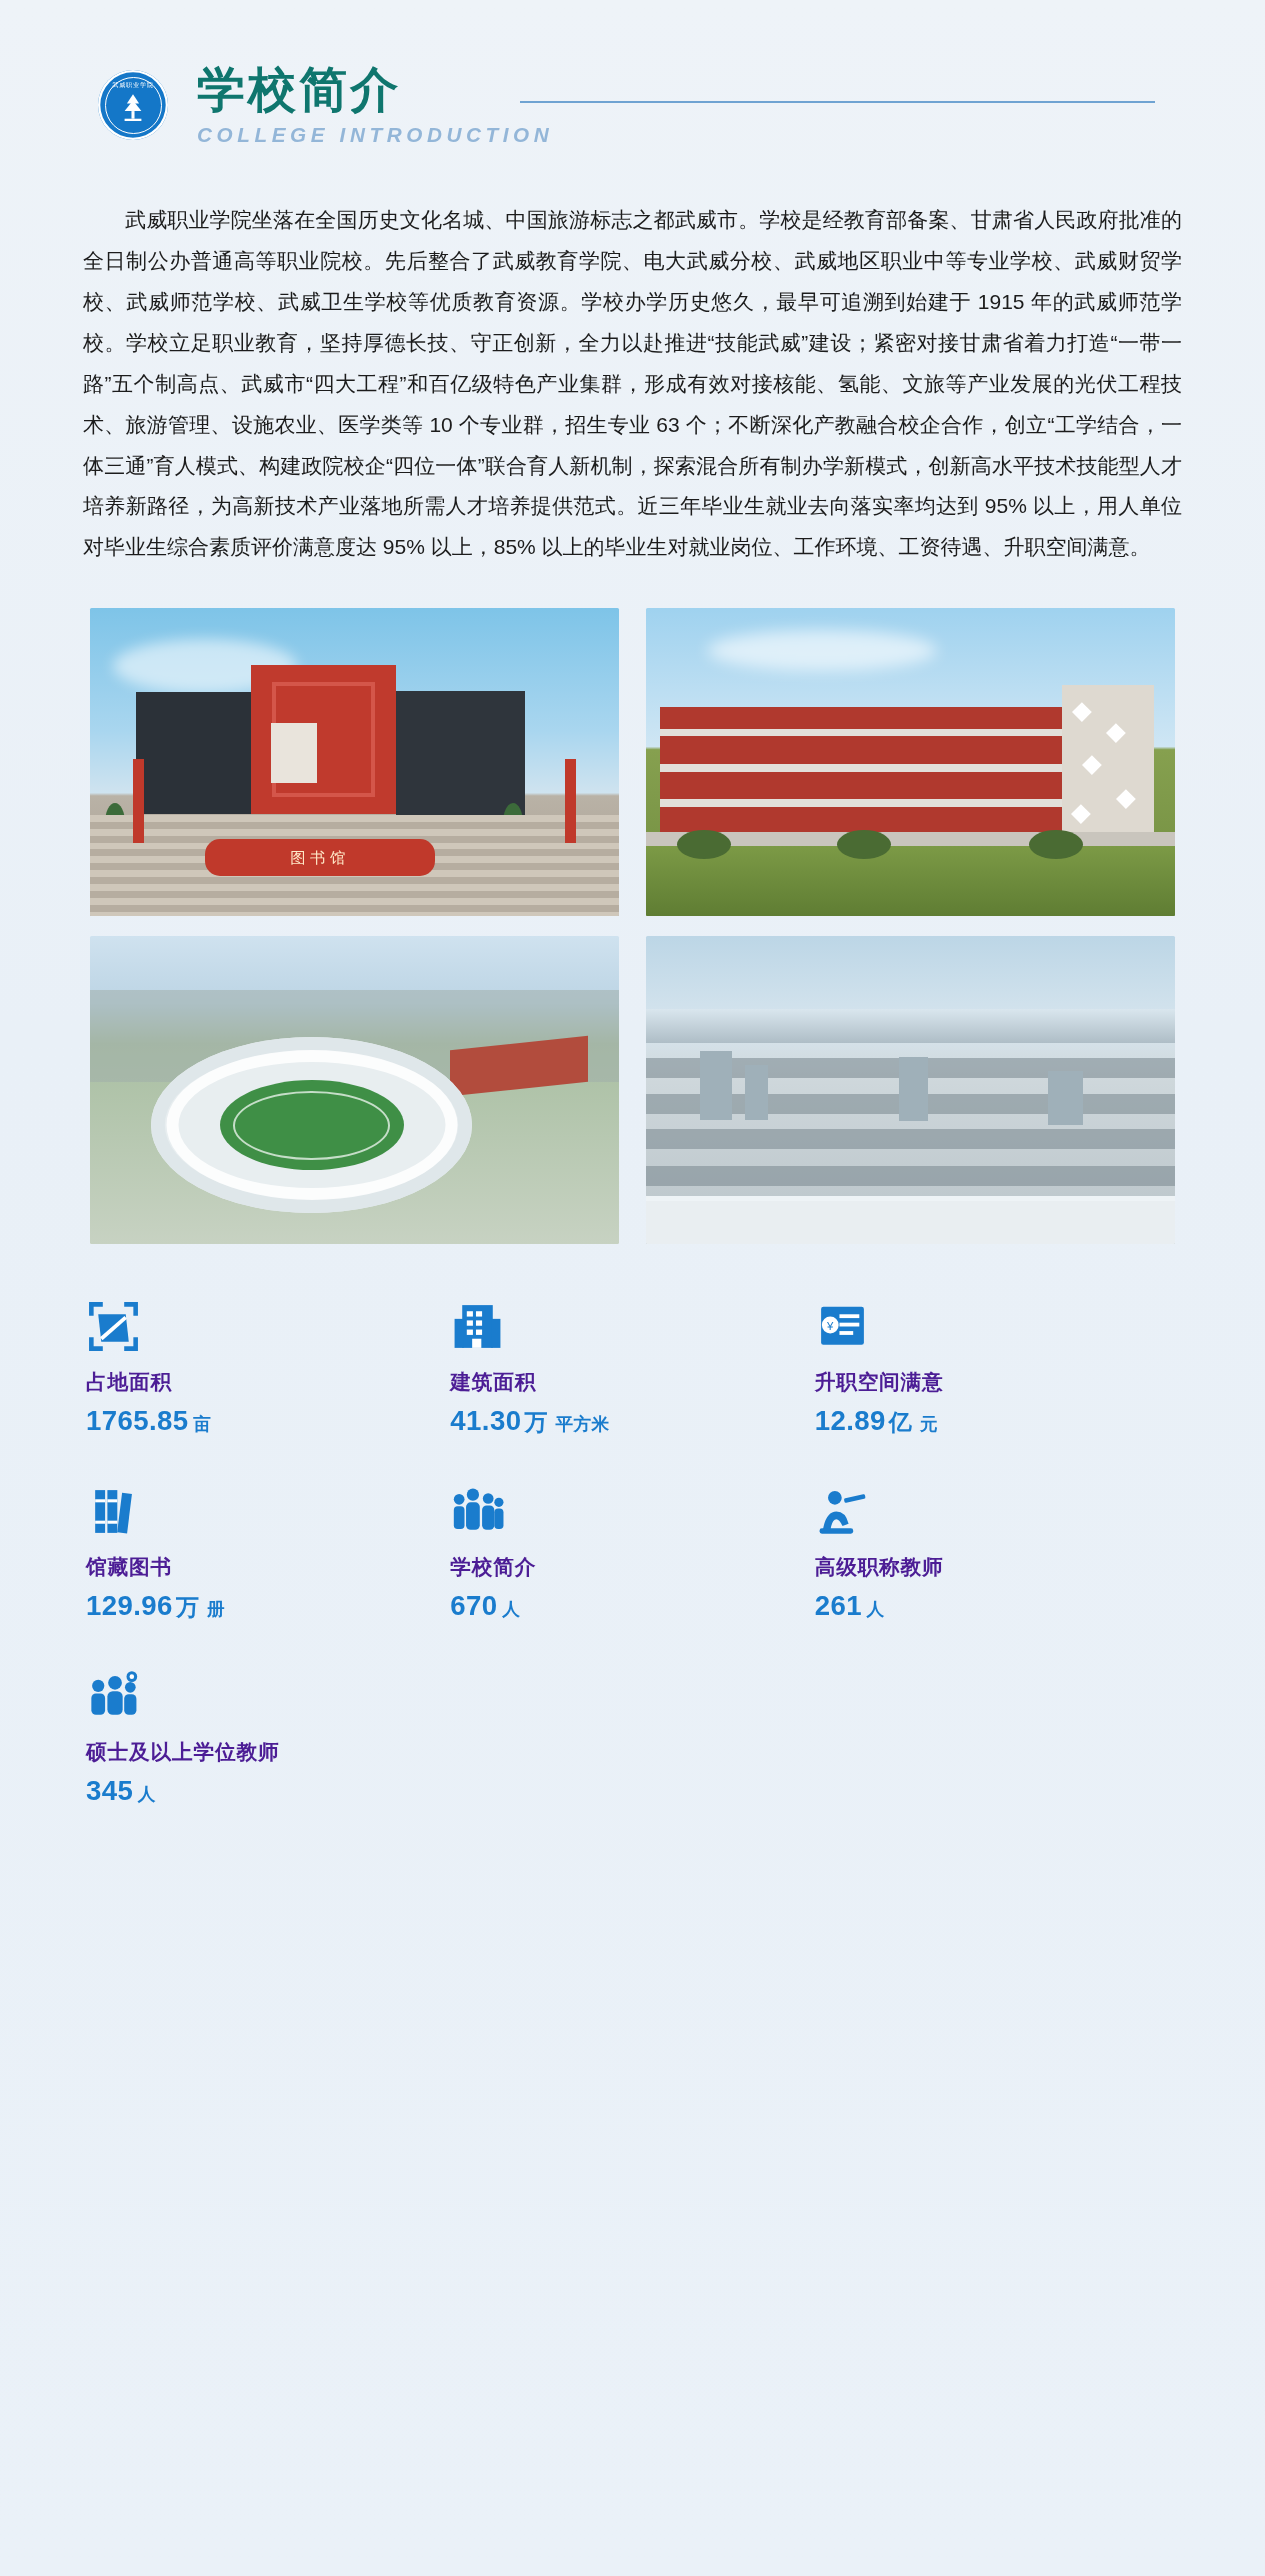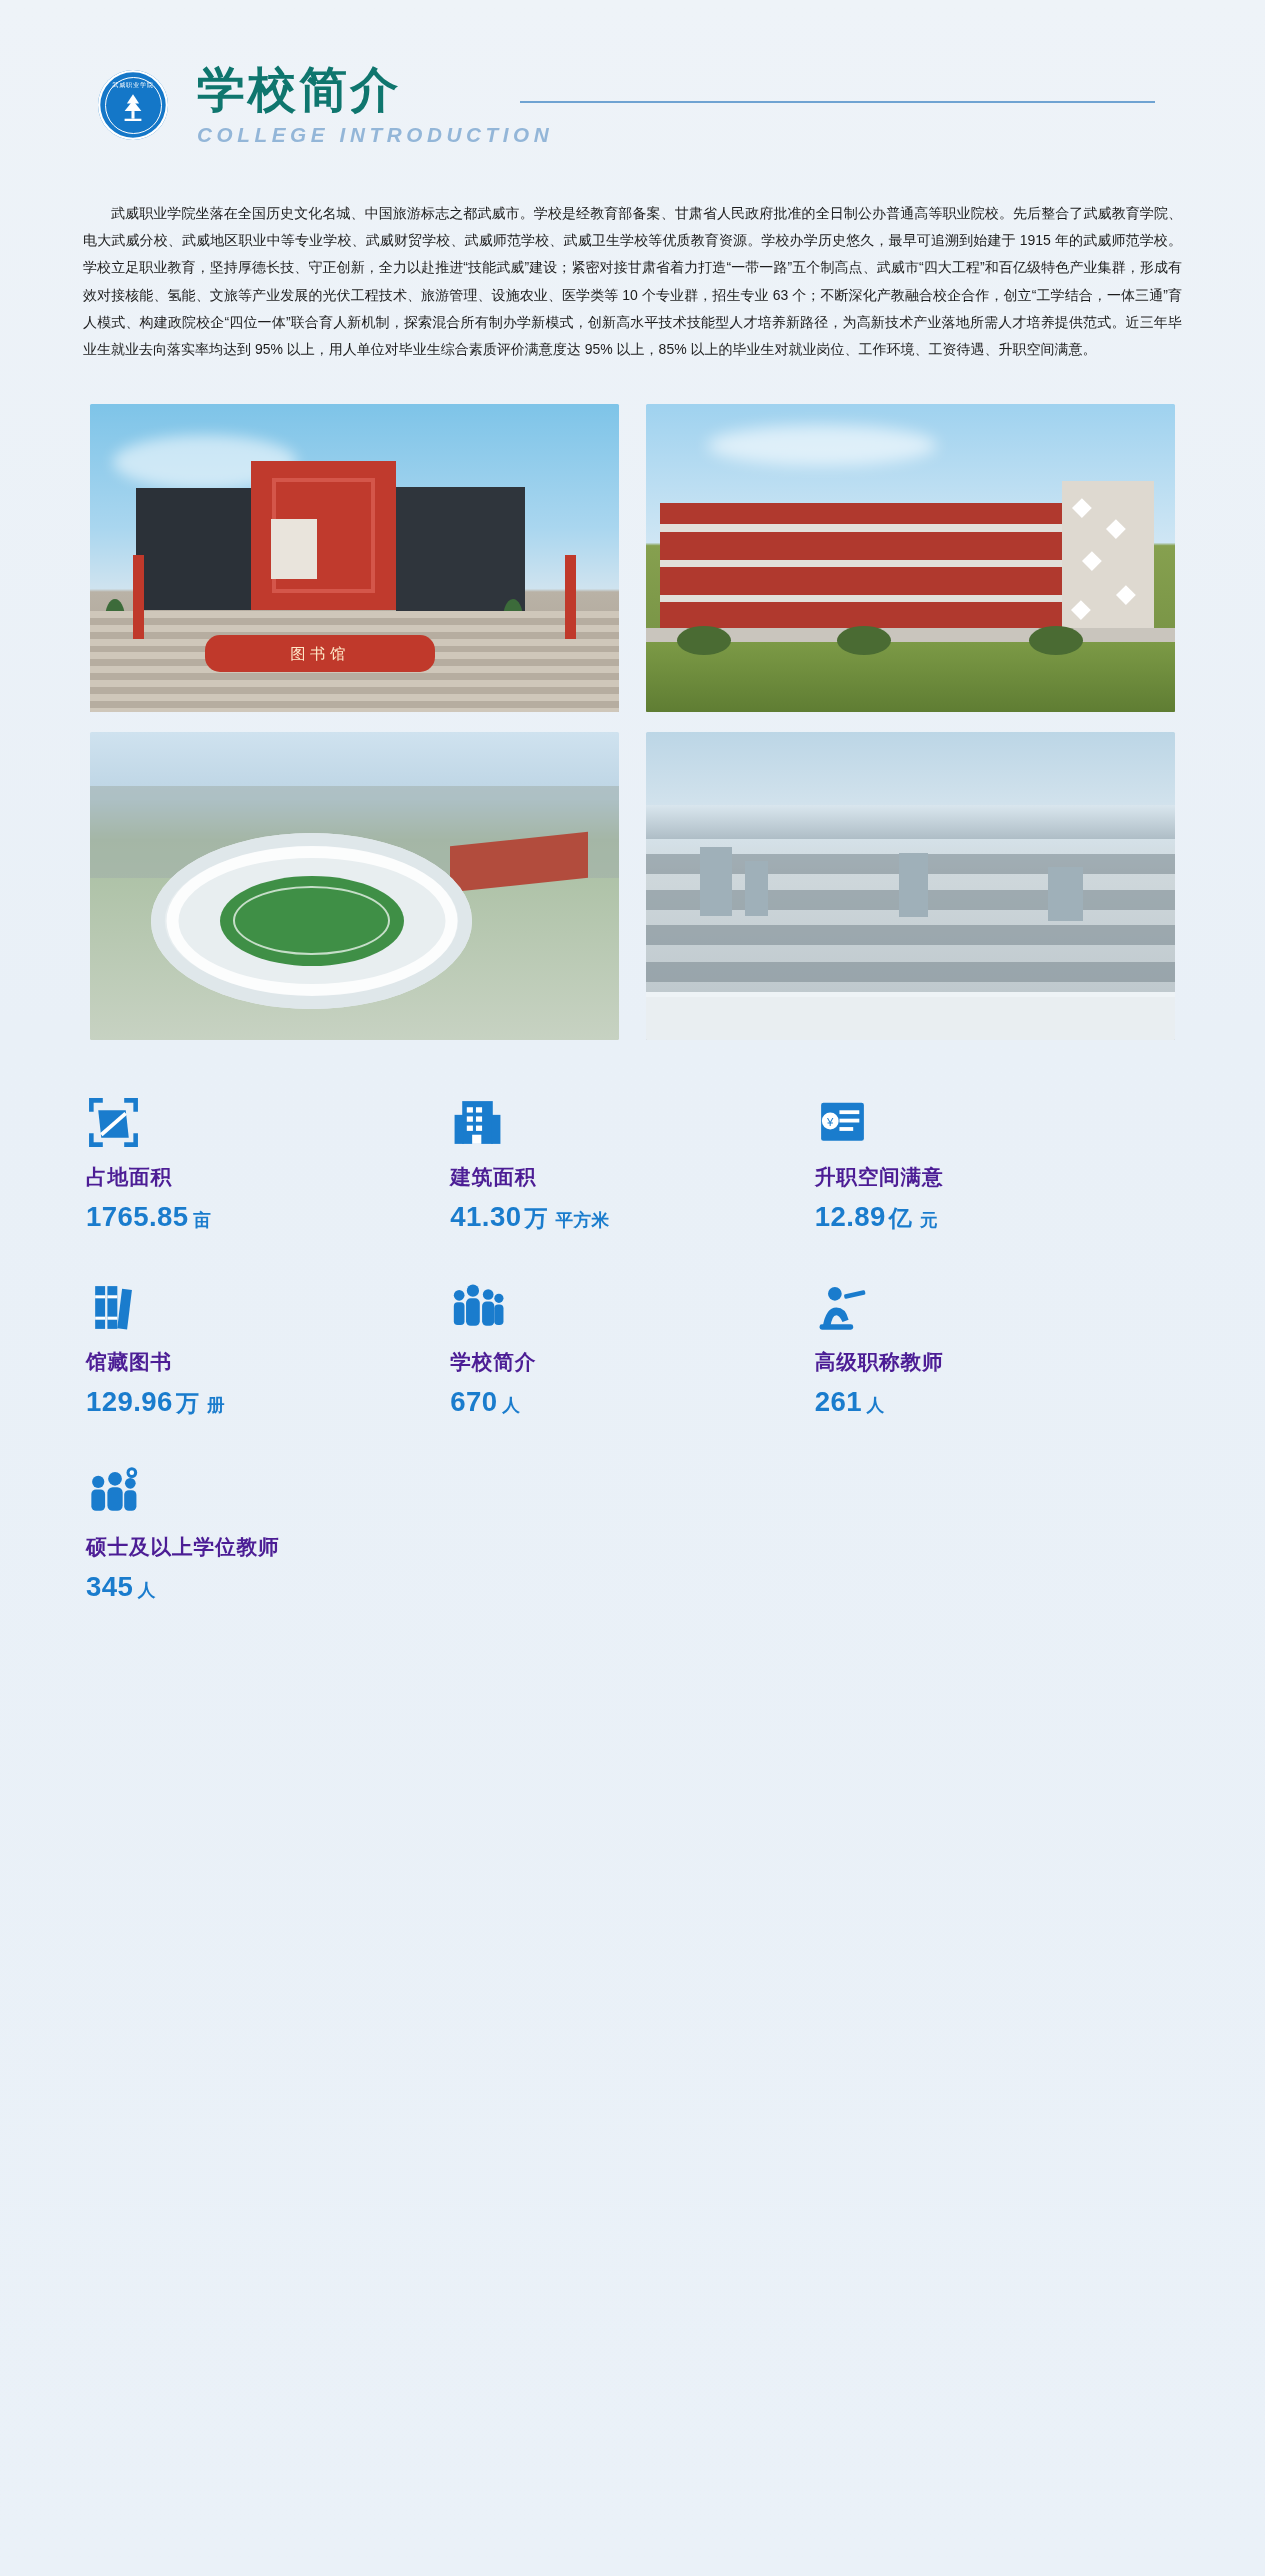--- a/index.html
+++ b/index.html
@@ -89,21 +89,21 @@
     left: 520px;
     top: 101px;
     width: 635px;
     height: 2.3px;
     background: #6fa3d2;
   }
 
   
   .intro {
     margin: 47px 83px 0 83px;
-    font-size: 14px;
+    font-size: 21px;
     line-height: 1.95;
     color: #1c1c1c;
     text-align: justify;
     text-justify: inter-ideograph;
     text-indent: 2em;
     font-family: "Liberation Sans", sans-serif;
   }
 
   
   .photos {

